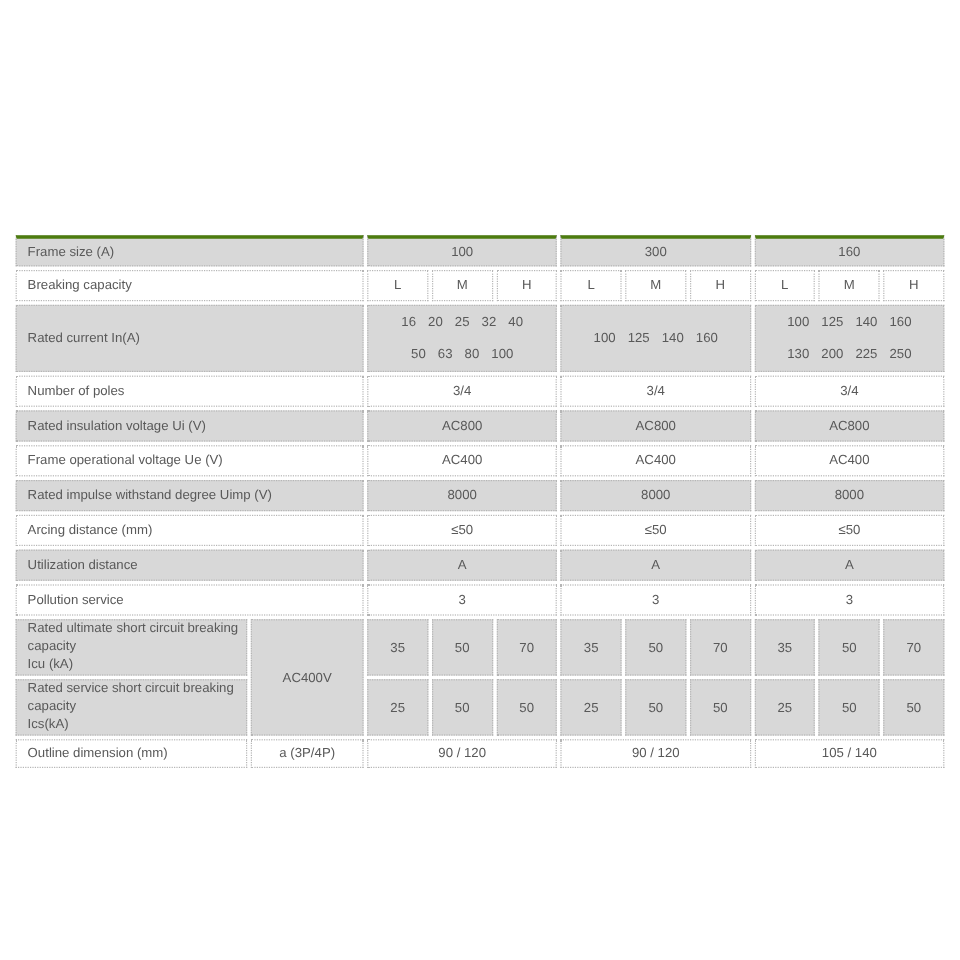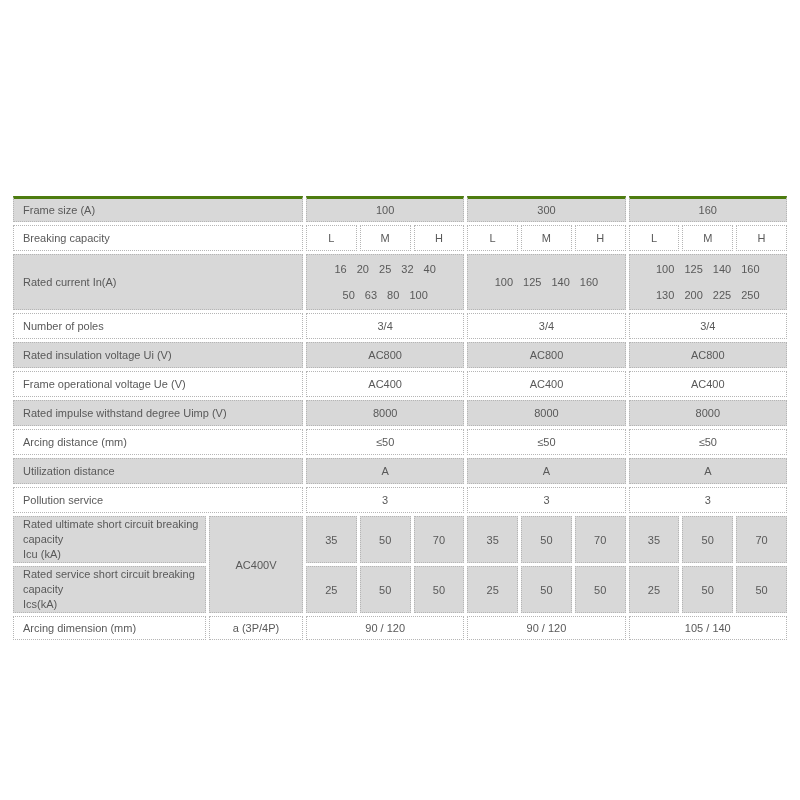--- a/index.html
+++ b/index.html
@@ -184,21 +184,21 @@
       <td class="shade mid">50</td>
       <td class="shade mid">25</td>
       <td class="shade mid">50</td>
       <td class="shade mid">50</td>
       <td class="shade mid">25</td>
       <td class="shade mid">50</td>
       <td class="shade mid">50</td>
     </tr>
 
     <tr>
-      <td class="lbl last">Arcing dimension (mm)</td>
+      <td class="lbl last">Outline dimension (mm)</td>
       <td class="last">a (3P/4P)</td>
       <td colspan="3" class="last">90 / 120</td>
       <td colspan="3" class="last">90 / 120</td>
       <td colspan="3" class="last">105 / 140</td>
     </tr>
   </tbody>
     </table>
 </div>
 
 </body></html>

